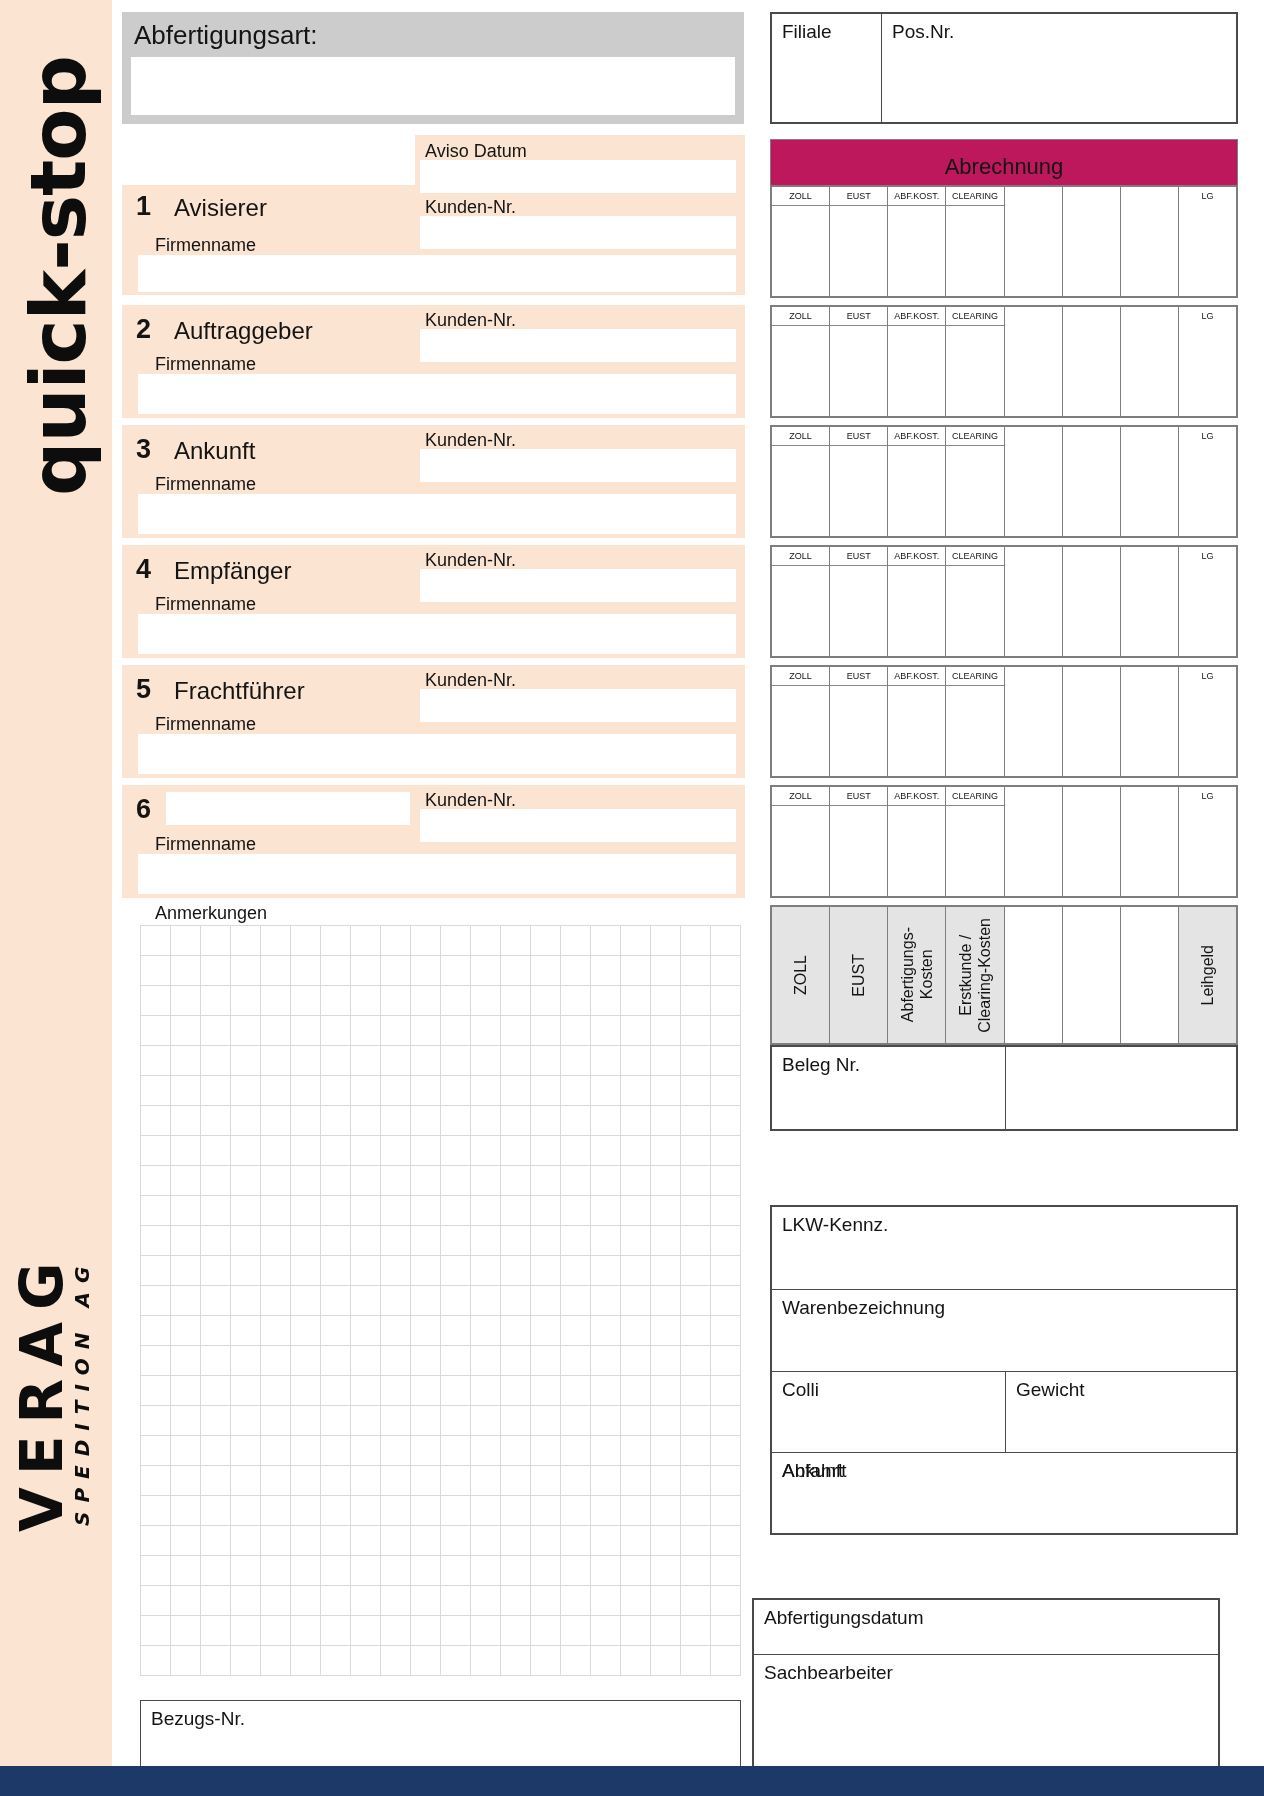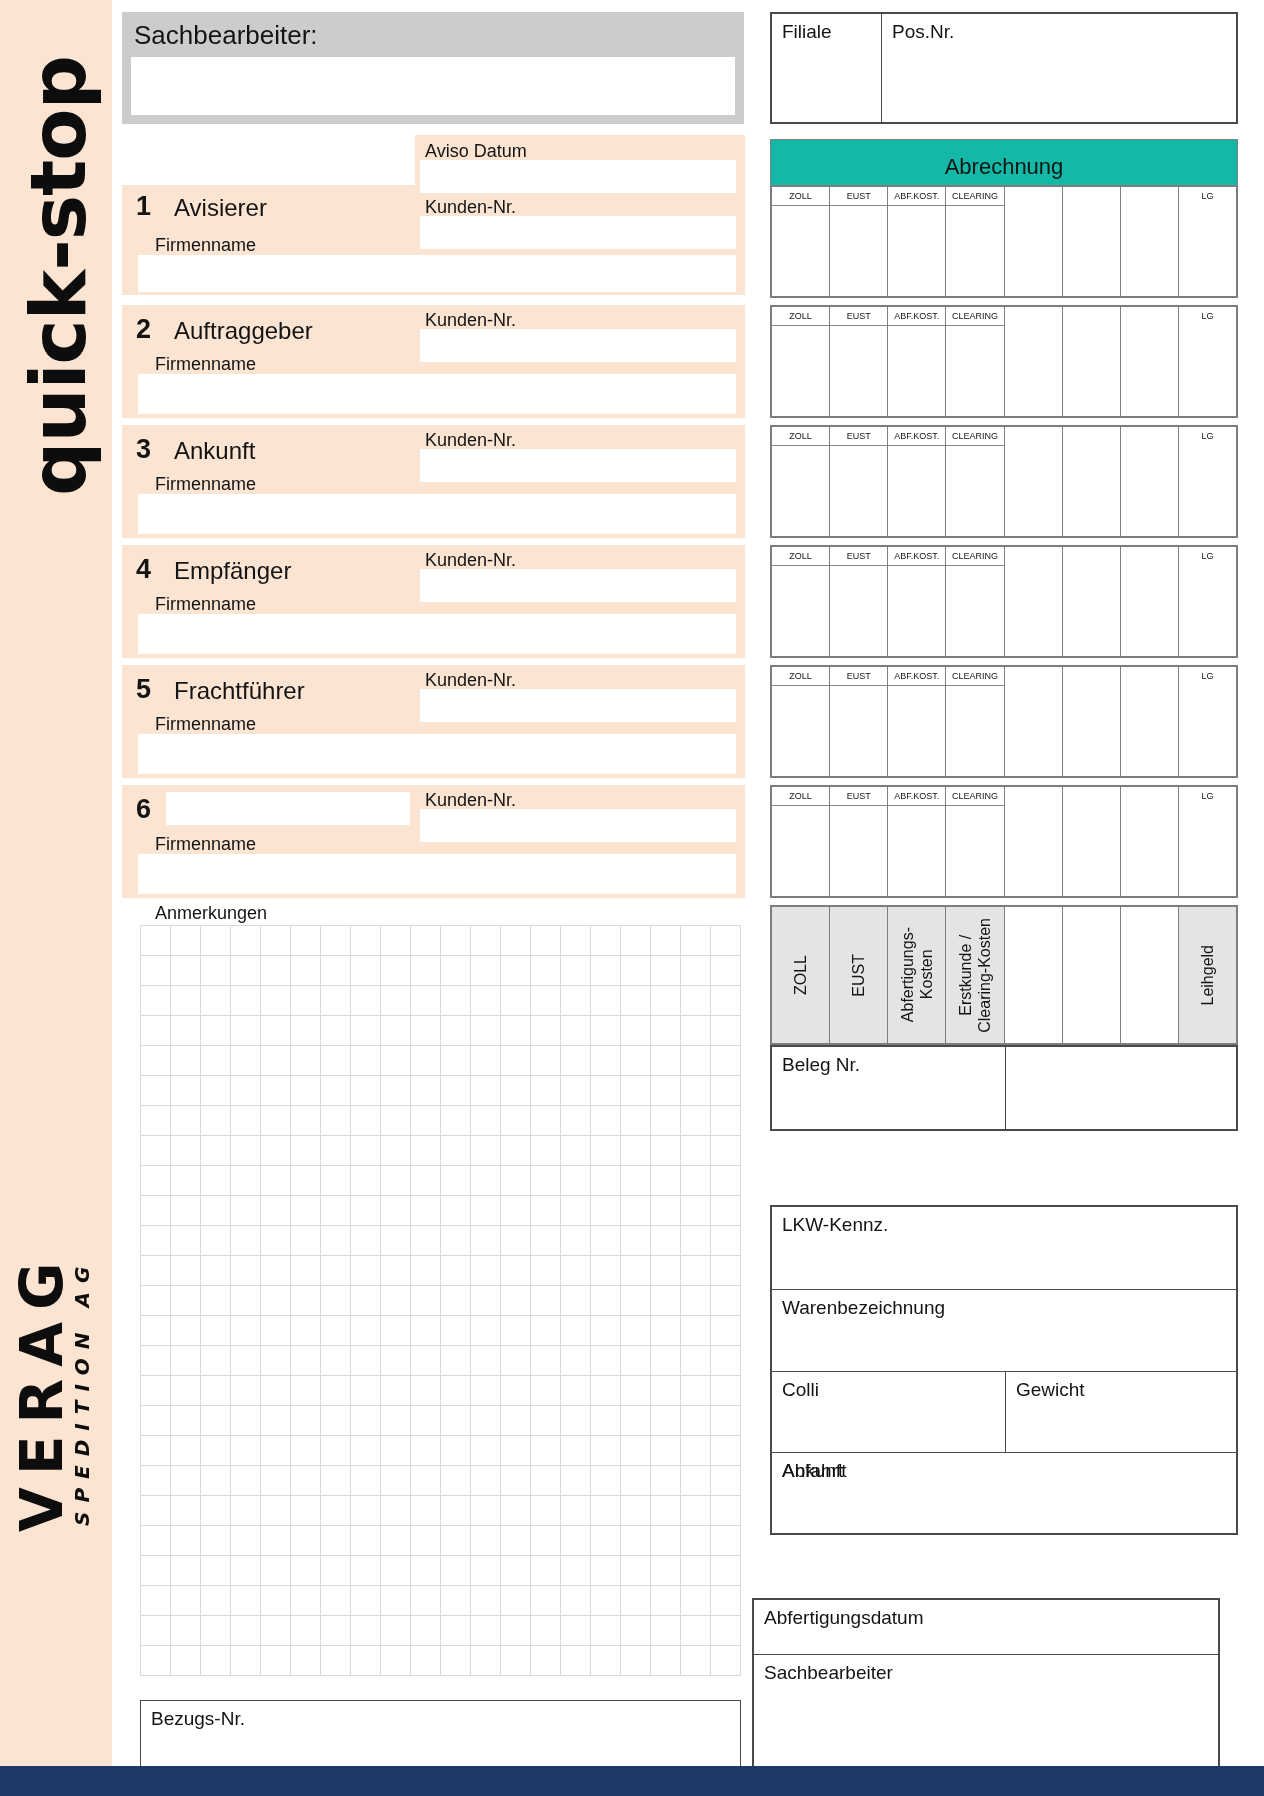--- a/index.html
+++ b/index.html
@@ -51,34 +51,34 @@
 </style>
 </head>
 <body>
 
 <div class="abs peach" style="left:0;top:0;width:112px;height:1766px;"></div>
 <div class="vert" style="left:14px;top:26px;height:470px;font-size:76px;font-weight:bold;letter-spacing:-1px;">quick-stop</div>
 <div class="vert" style="left:8px;top:1232px;height:300px;font-size:58px;font-weight:bold;letter-spacing:12px;">VERAG</div>
 <div class="vert" style="left:70px;top:1246px;height:280px;font-size:20px;font-weight:bold;font-style:italic;letter-spacing:9px;">SPEDITION AG</div>
 
 <div class="abs" style="left:122px;top:12px;width:622px;height:112px;background:#cccccc;">
-  <div class="abs" style="left:12px;top:8px;font-size:26px;">Sachbearbeiter:</div>
+  <div class="abs" style="left:12px;top:8px;font-size:26px;">Abfertigungsart:</div>
   <div class="abs" style="left:9px;top:45px;width:604px;height:58px;background:#fff;"></div>
 </div>
 
 <div class="box" style="left:770px;top:12px;width:468px;height:112px;display:flex;justify-content:space-between;">
   <div style="width:110px;border-right:1.5px solid #4a4a4a;position:relative;">
     <span class="cell-label">Filiale</span>
   </div>
   <div style="flex:1;position:relative;">
     <span class="cell-label">Pos.Nr.</span>
   </div>
 </div>
 
-<div class="abs" style="left:770px;top:139px;width:468px;height:56px;background:#14b8a6;border:1.5px solid #7e7e7e;display:flex;align-items:center;justify-content:center;font-size:22px;">Abrechnung</div>
+<div class="abs" style="left:770px;top:139px;width:468px;height:56px;background:#be185d;border:1.5px solid #7e7e7e;display:flex;align-items:center;justify-content:center;font-size:22px;">Abrechnung</div>
 
 <div class="abs" style="left:122px;top:135px;width:623px;height:160px;">
   <div class="abs peach" style="left:293px;top:0;width:330px;height:160px;"></div>
   <div class="abs peach" style="left:0;top:50px;width:293px;height:110px;"></div>
   <div class="abs label" style="left:303px;top:6px;">Aviso Datum</div>
   <div class="input" style="left:298px;top:25px;width:316px;height:33px;"></div>
   <div class="abs" style="left:14px;top:56px;font-size:27px;font-weight:bold;">1</div>
   <div class="abs" style="left:52px;top:59px;font-size:24px;">Avisierer</div>
   <div class="abs label" style="left:303px;top:62px;">Kunden-Nr.</div>
   <div class="input" style="left:298px;top:81px;width:316px;height:33px;"></div>

